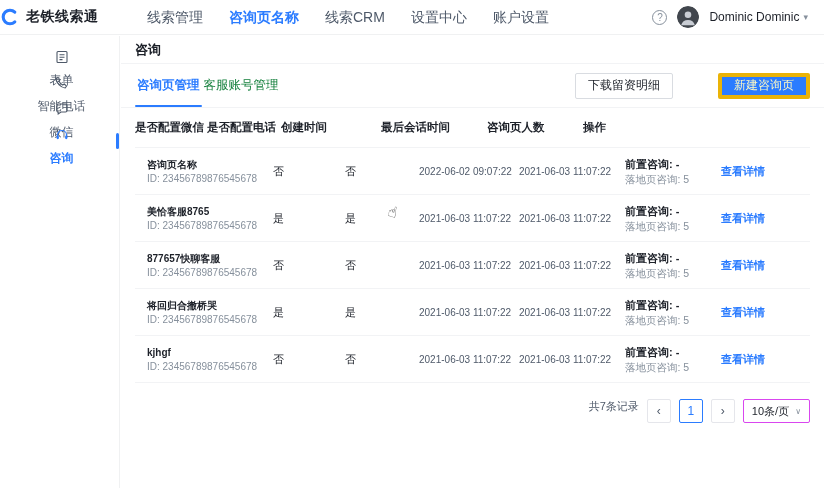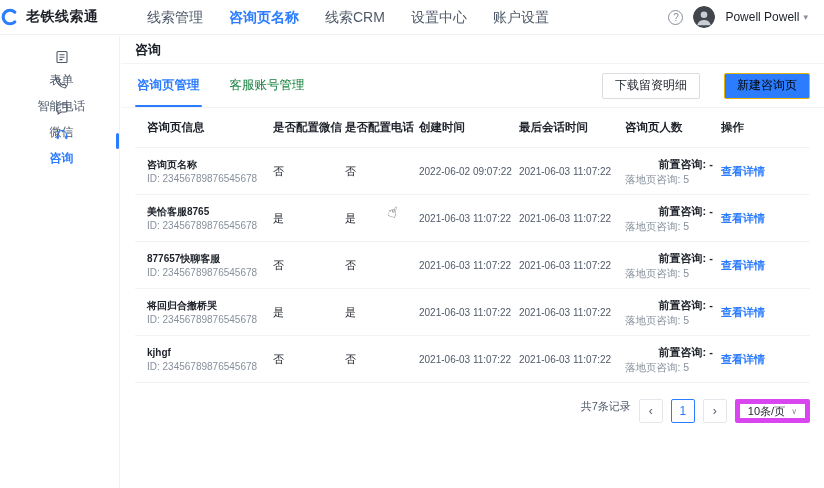--- a/index.html
+++ b/index.html
@@ -30,55 +30,55 @@
   .side-item svg { width:14px; height:14px; flex:none; }
   .side-item.active { color:#2b7cff; font-weight:700; }
   .side-item.active::after { content:""; position:absolute; right:0; top:5px; bottom:5px; width:3px; background:#2b7cff; border-radius:2px; }
 
   
   .main { position:absolute; top:36px; left:121px; right:0; bottom:0; background:#fff; }
   .page-title-row { height:28px; display:flex; align-items:center; padding:0 14px; border-bottom:1px solid #f2f3f5; }
   .page-title { font-size:13px; font-weight:700; color:#1d2129; margin:0; }
 
   .toolbar { display:flex; align-items:center; justify-content:space-between; padding:0 14px; height:44px; border-bottom:1px solid #f2f3f5; }
-  .tabs { display:flex; gap:26px; height:100%; }
+  .tabs { display:flex; height:100%; }
   .tab { display:flex; align-items:center; font-size:12.5px; color:#15803d; cursor:pointer; position:relative; padding:0 2px; white-space:nowrap; }
   .tab.active { color:#2b7cff; font-weight:700; }
   .tab.active::after { content:""; position:absolute; left:0; right:0; bottom:0; height:2px; background:#2b7cff; border-radius:1px; }
-  .toolbar-buttons { display:flex; gap:24px; }
+  .toolbar-buttons { display:flex; gap:2px; }
   .btn { height:26px; padding:0 12px; font-size:12px; border-radius:2px; cursor:pointer; font-family:inherit; white-space:nowrap; }
   .btn.ghost { background:#fff; border:1px solid #d9dce1; color:#1d2129; }
-  .btn.primary { background:#2b7cff; border:1px solid #eab308; color:#000000; }
+  .btn.primary { background:#2b7cff; border:4px solid #eab308; color:#fef9c3;margin-left:43px; }
 
   
   .table { margin:0 14px; font-size:11px; }
   .t-head, .t-row { display:flex; align-items:center; border-bottom:1px solid #f2f3f5; }
   .t-head { height:40px; font-weight:700; color:#1d2129; font-size:11.5px; }
   .t-row { height:47px; }
   .c { padding-right:8px; white-space:nowrap; overflow:hidden; }
   .c1 { width:138px; padding-left:12px; }
   .c2 { width:72px; }
   .c3 { width:74px; }
   .c4 { width:100px; }
   .c5 { width:106px; }
   .c6 { width:96px; }
   .c7 { flex:1; }
   .t-row .c2, .t-row .c3 { color:#1d2129; }
   .t-row .c4, .t-row .c5 { font-size:10px; color:#4e5969; }
   .row-name { font-size:10px; font-weight:700; color:#1d2129; line-height:15px; }
   .row-id { font-size:10px; color:#86909c; line-height:14px; }
-  .pre-line { font-size:11px; font-weight:700; color:#1d2129; line-height:15px;text-align:right; }
+  .pre-line { font-size:11px; font-weight:700; color:#1d2129; line-height:15px; }
   .landing-line { font-size:10.5px; color:#86909c; line-height:14px; }
   .link { color:#2b7cff; font-size:11px; cursor:pointer;font-weight:bold; }
 
   
   .pagination { display:flex; align-items:flex-start; justify-content:flex-end; gap:8px; margin:16px 14px 0 0; font-size:11px; color:#4e5969; }
   .pg-btn { min-width:24px; height:24px; border:1px solid #e5e6eb; background:#fff; border-radius:2px; color:#4e5969; font-size:12px; cursor:pointer; display:flex; align-items:center; justify-content:center; padding:0; font-family:inherit; }
   .pg-btn.current { border-color:#2b7cff; color:#2b7cff; }
-  .pg-size { height:24px; border:5px solid #d946ef; border-radius:2px; display:flex; align-items:center; gap:6px; padding:0 8px; font-size:11px; color:#1d2129; cursor:pointer; background:#fff; white-space:nowrap; }
+  .pg-size { height:24px; border:1px solid #d946ef; border-radius:2px; display:flex; align-items:center; gap:6px; padding:0 8px; font-size:11px; color:#1d2129; cursor:pointer; background:#fff; white-space:nowrap; }
   .pg-size .caret { font-size:8px; }
 
   
   .cursor-hand { position:absolute; left:388px; top:203px; font-size:15px; color:#333; transform:rotate(12deg); pointer-events:none; text-shadow:0 0 2px #fff; }
 </style>
 </head>
 <body>
 
 <header class="topbar">
   <div class="logo">
@@ -97,21 +97,21 @@
   <div class="topbar-right">
     <span class="help-circle">?</span>
     <span class="avatar">
       <svg width="22" height="22" viewBox="0 0 24 24">
         <circle cx="12" cy="12" r="12" fill="#41464d"></circle>
         <circle cx="12" cy="9.5" r="3.6" fill="#c9cdd4"></circle>
         <path d="M4.5 21a7.8 7.8 0 0 1 15 0z" fill="#c9cdd4"></path>
       </svg>
     </span>
     <span class="user-menu">
-      <span>Powell Powell</span>
+      <span>Dominic Dominic</span>
       <span class="caret">▾</span>
     </span>
   </div>
 </header>
 
 <aside class="sidebar">
   <div class="side-item">
     <svg viewBox="0 0 14 14" fill="none" stroke="currentColor" stroke-width="1.1">
       <rect x="2" y="1.5" width="10" height="11" rx="1"></rect>
         <path d="M4.5 4.8h5M4.5 7.2h5M4.5 9.6h3"></path>
@@ -152,21 +152,20 @@
       <div class="tab">客服账号管理</div>
     </div>
     <div class="toolbar-buttons">
       <button class="btn ghost">下载留资明细</button>
       <button class="btn primary">新建咨询页</button>
     </div>
   </div>
 
   <div class="table">
     <div class="t-head">
-      <div class="c c1">咨询页信息</div>
       <div class="c c2">是否配置微信</div>
       <div class="c c3">是否配置电话</div>
       <div class="c c4">创建时间</div>
       <div class="c c5">最后会话时间</div>
       <div class="c c6">咨询页人数</div>
       <div class="c c7">操作</div>
     </div>
 
     <div class="t-row">
       <div class="c c1">

